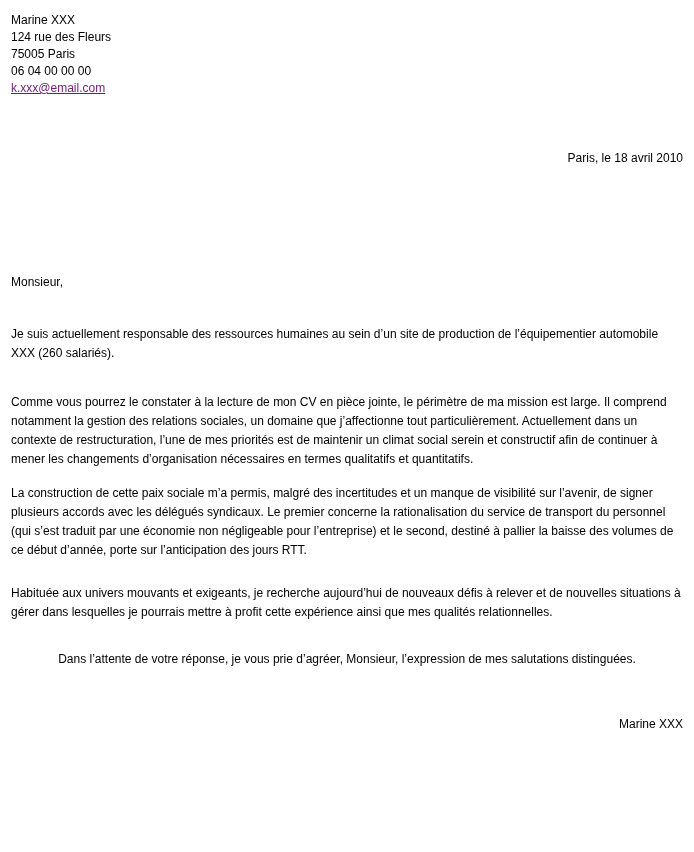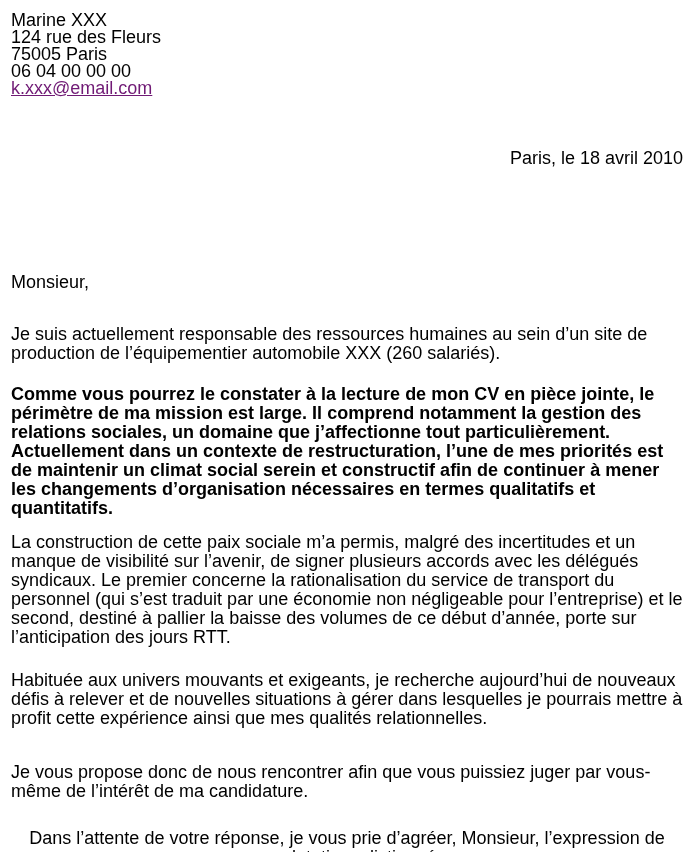--- a/index.html
+++ b/index.html
@@ -8,42 +8,42 @@
     background: #ffffff;
   }
   .page {
     position: relative;
     width: 694px;
     height: 852px;
     box-sizing: border-box;
     background: #ffffff;
     padding: 12px 11px 0 11px;
     font-family: "Liberation Sans", "DejaVu Sans", sans-serif;
-    font-size: 18px;
+    font-size: 12px;
     line-height: 19px;
     color: #000000;
     overflow: hidden;
   }
   .sender-block div {
     line-height: 17px;
   }
   .sender-block a {
     color: #701a75;
     text-decoration: underline;
   }
   .date-line {
     margin-top: 52px;
     text-align: right;
   }
   .salutation {
     margin-top: 105px;
   }
   .para { margin: 0; }
   .p1 { margin-top: 33px; }
-  .p2 { margin-top: 22px; font-weight: bold; }
+  .p2 { margin-top: 30px; }
   .p3 { margin-top: 15px; }
   .p4 { margin-top: 24px; }
   .p5 { margin-top: 35px; }
   .p6 { margin-top: 28px; text-align: center; }
   .signature {
     margin-top: 46px;
     text-align: right;
   }
 </style>
 </head>
@@ -62,18 +62,17 @@
   </div>
 
   <div class="date-line">Paris, le 18 avril 2010</div>
 
   <div class="salutation">Monsieur,</div>
 
   <p class="para p1">Je suis actuellement responsable des ressources humaines au sein d’un site de production de l’équipementier automobile XXX (260 salariés).</p>
   <p class="para p2">Comme vous pourrez le constater à la lecture de mon CV en pièce jointe, le périmètre de ma mission est large. Il comprend notamment la gestion des relations sociales, un domaine que j’affectionne tout particulièrement. Actuellement dans un contexte de restructuration, l’une de mes priorités est de maintenir un climat social serein et constructif afin de continuer à mener les changements d’organisation nécessaires en termes qualitatifs et quantitatifs.</p>
   <p class="para p3">La construction de cette paix sociale m’a permis, malgré des incertitudes et un manque de visibilité sur l’avenir, de signer plusieurs accords avec les délégués syndicaux. Le premier concerne la rationalisation du service de transport du personnel (qui s’est traduit par une économie non négligeable pour l’entreprise) et le second, destiné à pallier la baisse des volumes de ce début d’année, porte sur l’anticipation des jours RTT.</p>
   <p class="para p4">Habituée aux univers mouvants et exigeants, je recherche aujourd’hui de nouveaux défis à relever et de nouvelles situations à gérer dans lesquelles je pourrais mettre à profit cette expérience ainsi que mes qualités relationnelles.</p>
-  <p class="para p5">Je vous propose donc de nous rencontrer afin que vous puissiez juger par vous-même de l’intérêt de ma candidature.</p>
   <p class="para p6">Dans l’attente de votre réponse, je vous prie d’agréer, Monsieur, l’expression de mes salutations distinguées.</p>
 
   <div class="signature">Marine XXX</div>
 
 </div>
 
 </body></html>

